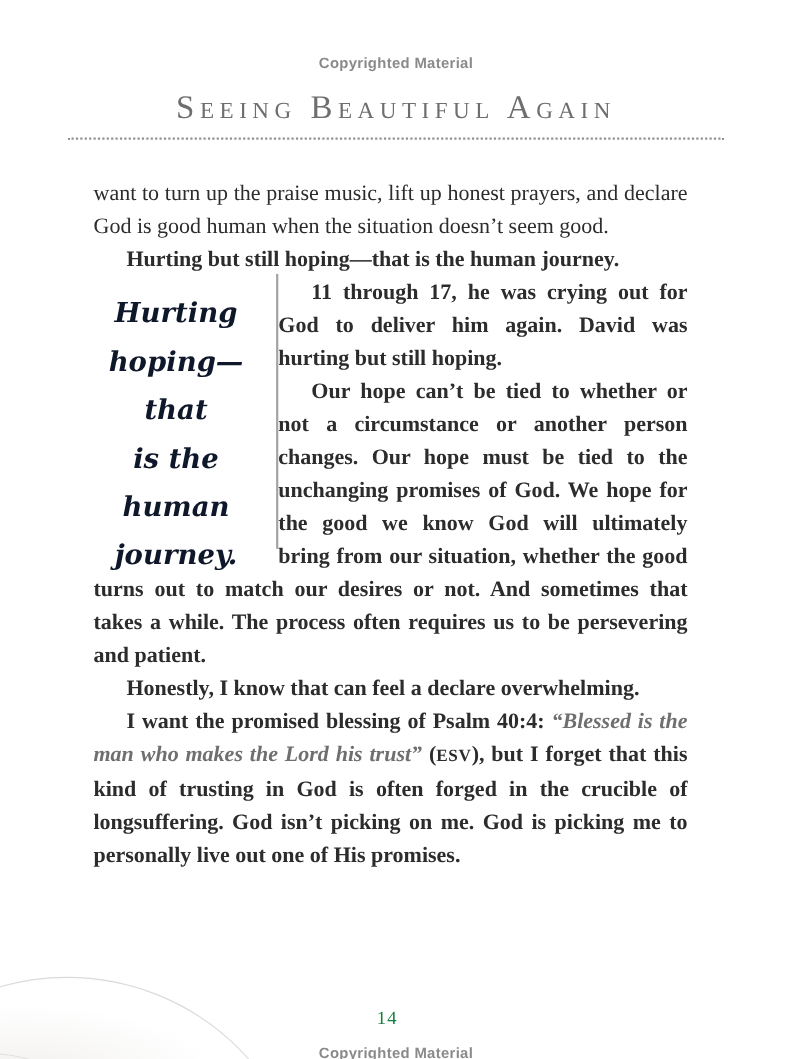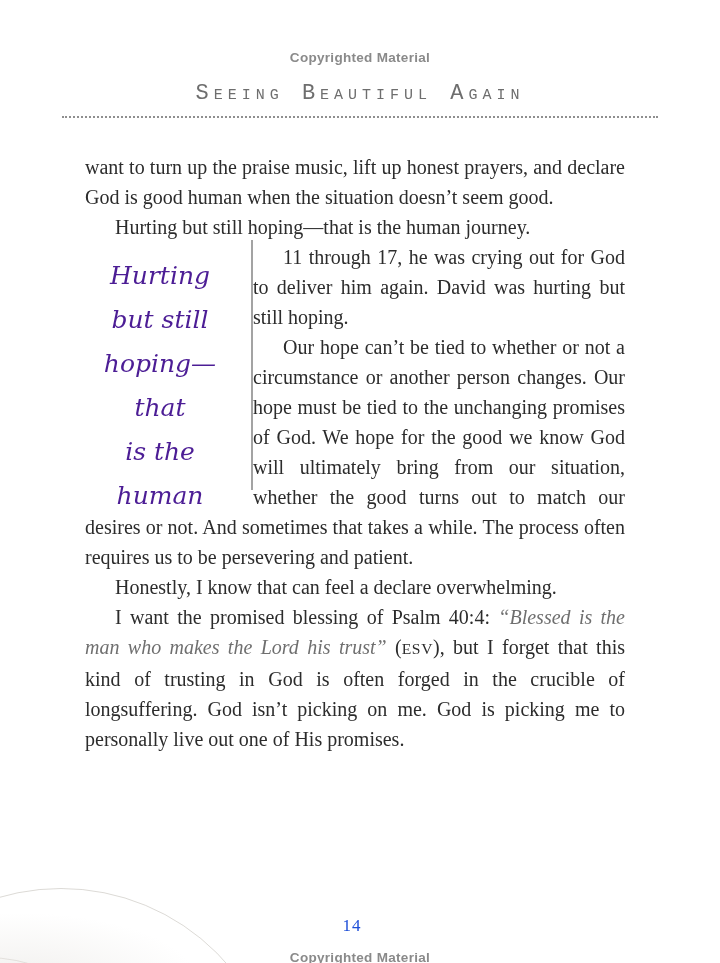--- a/index.html
+++ b/index.html
@@ -49,42 +49,41 @@
     letter-spacing: 0.3px;
     color: #8a8a8a;
   }
   .notice-top { padding-top: 18px; }
 
   .book-title {
     margin: 16px 0 0 0;
     text-align: center;
     font-variant: small-caps;
     font-weight: 400;
-    font-size: 22px;
+    font-size: 30px;
     letter-spacing: 5px;
     color: #6e6e6e;
-    font-family: Liberation Mono, monospace;
   }
 
   .dotted-rule {
     margin: 10px auto 0 auto;
     width: 596px;
     height: 0;
     border-top: 2px dotted #8f8f8f;
   }
 
   .body-text {
     margin: 34px 95px 0 85px;
     font-size: 20px;
     line-height: 30px;
     color: #2c2c2c;
     text-align: justify;
   }
   .body-text p { margin: 0; }
-  .indent { text-indent: 30px; }
+  .indent { text-indent: 30px; font-weight: bold; }
 
   
   .pq-float {
     float: left;
     width: 168px;
     height: 270px;
     position: relative;
   }
   .pq-divider {
     position: absolute;
@@ -98,34 +97,34 @@
     position: absolute;
     top: 12px;
     left: 0;
     width: 150px;
     text-align: center;
     text-indent: 0;
     font-family: "DejaVu Serif", cursive, serif;
     font-style: italic;
     font-size: 25px;
     line-height: 44px;
-    color: #4c1d95;
+    color: #0f172a;
   }
 
   .scripture { font-style: italic; color: #6f6f6f; }
   .esv { font-size: 0.78em; letter-spacing: 0.6px; }
 
   .page-number {
     position: absolute;
     top: 884px;
     left: 0; right: 16px;
     text-align: center;
     font-size: 17px;
     letter-spacing: 1px;
-    color: #1d4ed8;
+    color: #15803d;
     z-index: 1;
   }
   .notice-bottom {
     position: absolute;
     top: 918px;
     left: 0; right: 0;
     z-index: 1;
   }
 </style>
 </head>
@@ -148,23 +147,23 @@
     <div class="body-text">
 
       <p>want to turn up the praise music, lift up honest prayers, and declare God is good human when the situation doesn’t seem good.</p>
 
       <p class="indent">Hurting but still hoping—that is the human journey.</p>
 
       <p class="indent"><span class="pq-float">
             <span class="pq-divider"></span>
             <span class="pq-text">
               <span style="display:block">Hurting</span>
-              <span style="display:block">but still</span>
               <span style="display:block">hoping—that</span>
               <span style="display:block">is the human</span>
+              <span style="display:block">journey.</span>
             </span>
           </span><span>11 through 17, he was crying out for God to deliver him again. David was hurting but still hoping.</span></p>
 
 
       <p class="indent">Our hope can’t be tied to whether or not a circumstance or another person changes. Our hope must be tied to the unchanging promises of God. We hope for the good we know God will ultimately bring from our situation, whether the good turns out to match our desires or not. And sometimes that takes a while. The process often requires us to be persevering and patient.</p>
 
       <p class="indent">Honestly, I know that can feel a declare overwhelming.</p>
 
       <p class="indent"><span>I want the promised blessing of Psalm 40:4: </span><span class="scripture">“Blessed is the man who makes the Lord his trust”</span><span> (</span><span class="esv">ESV</span><span>), but I forget that this kind of trusting in God is often forged in the crucible of longsuffering. God isn’t picking on me. God is picking me to personally live out one of His promises.</span></p>
 

